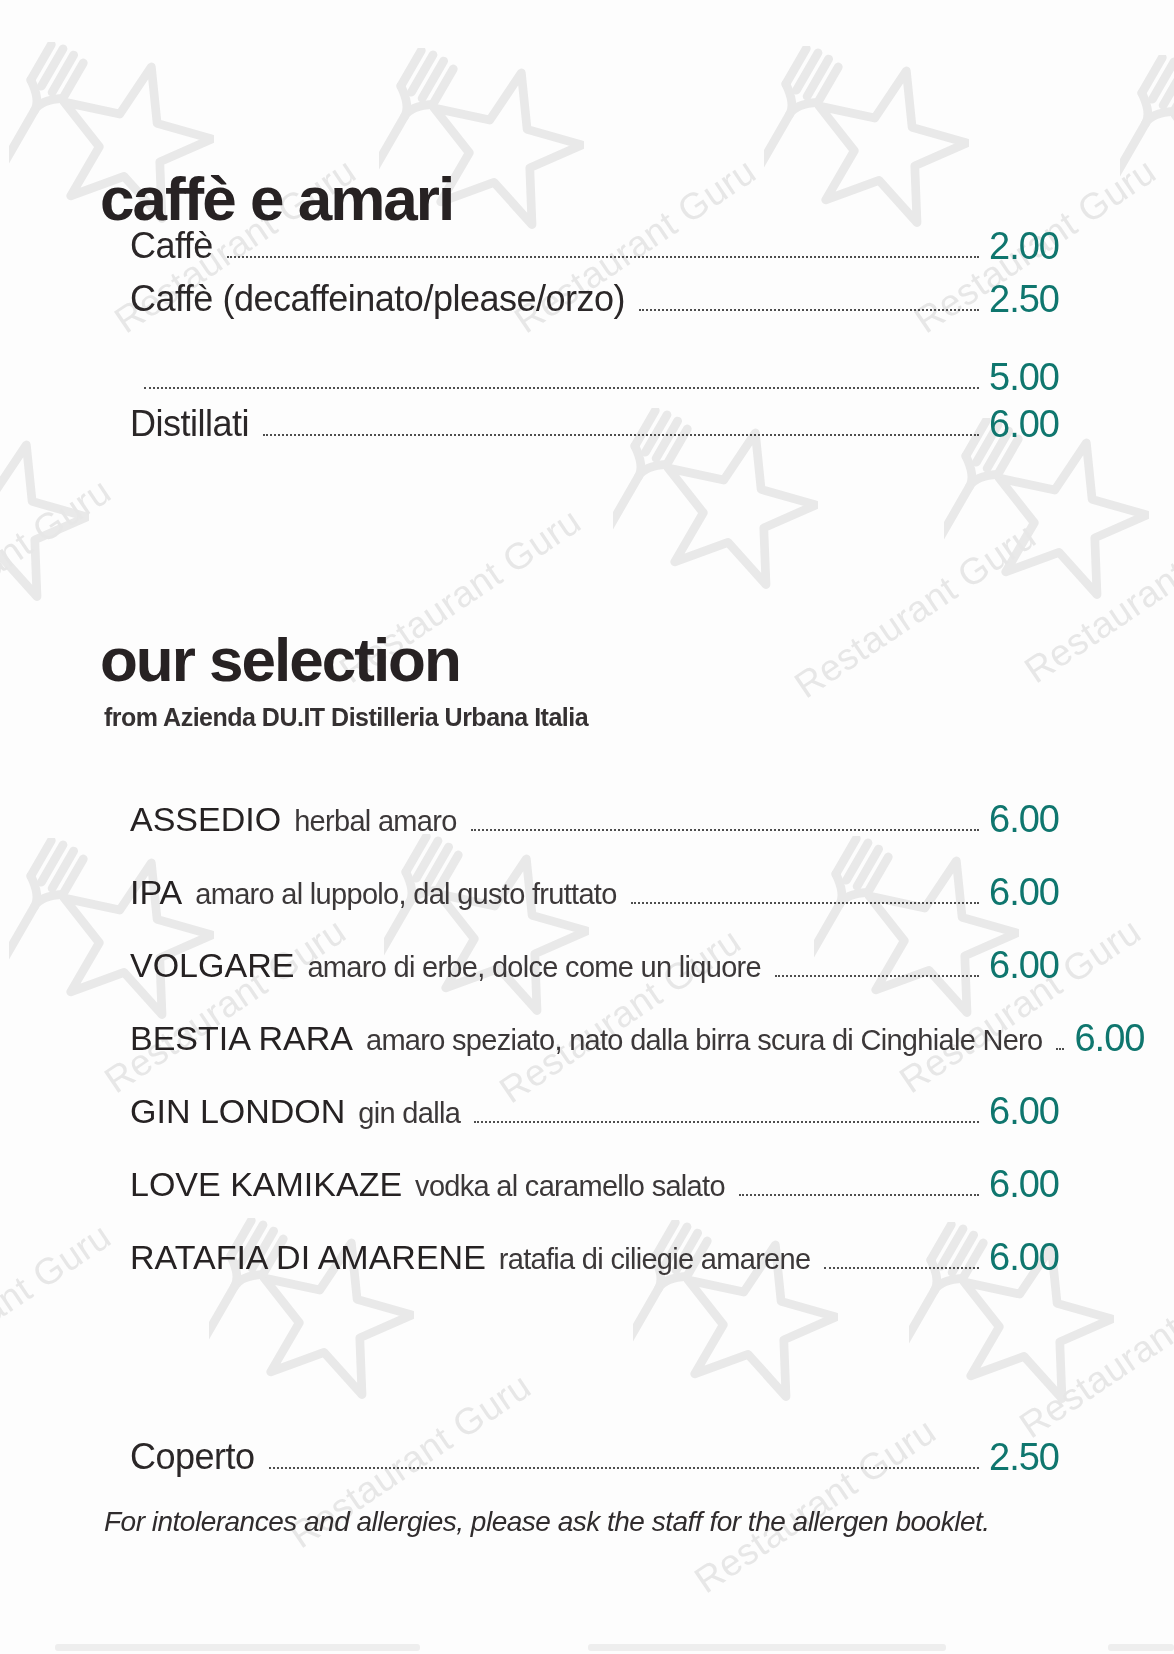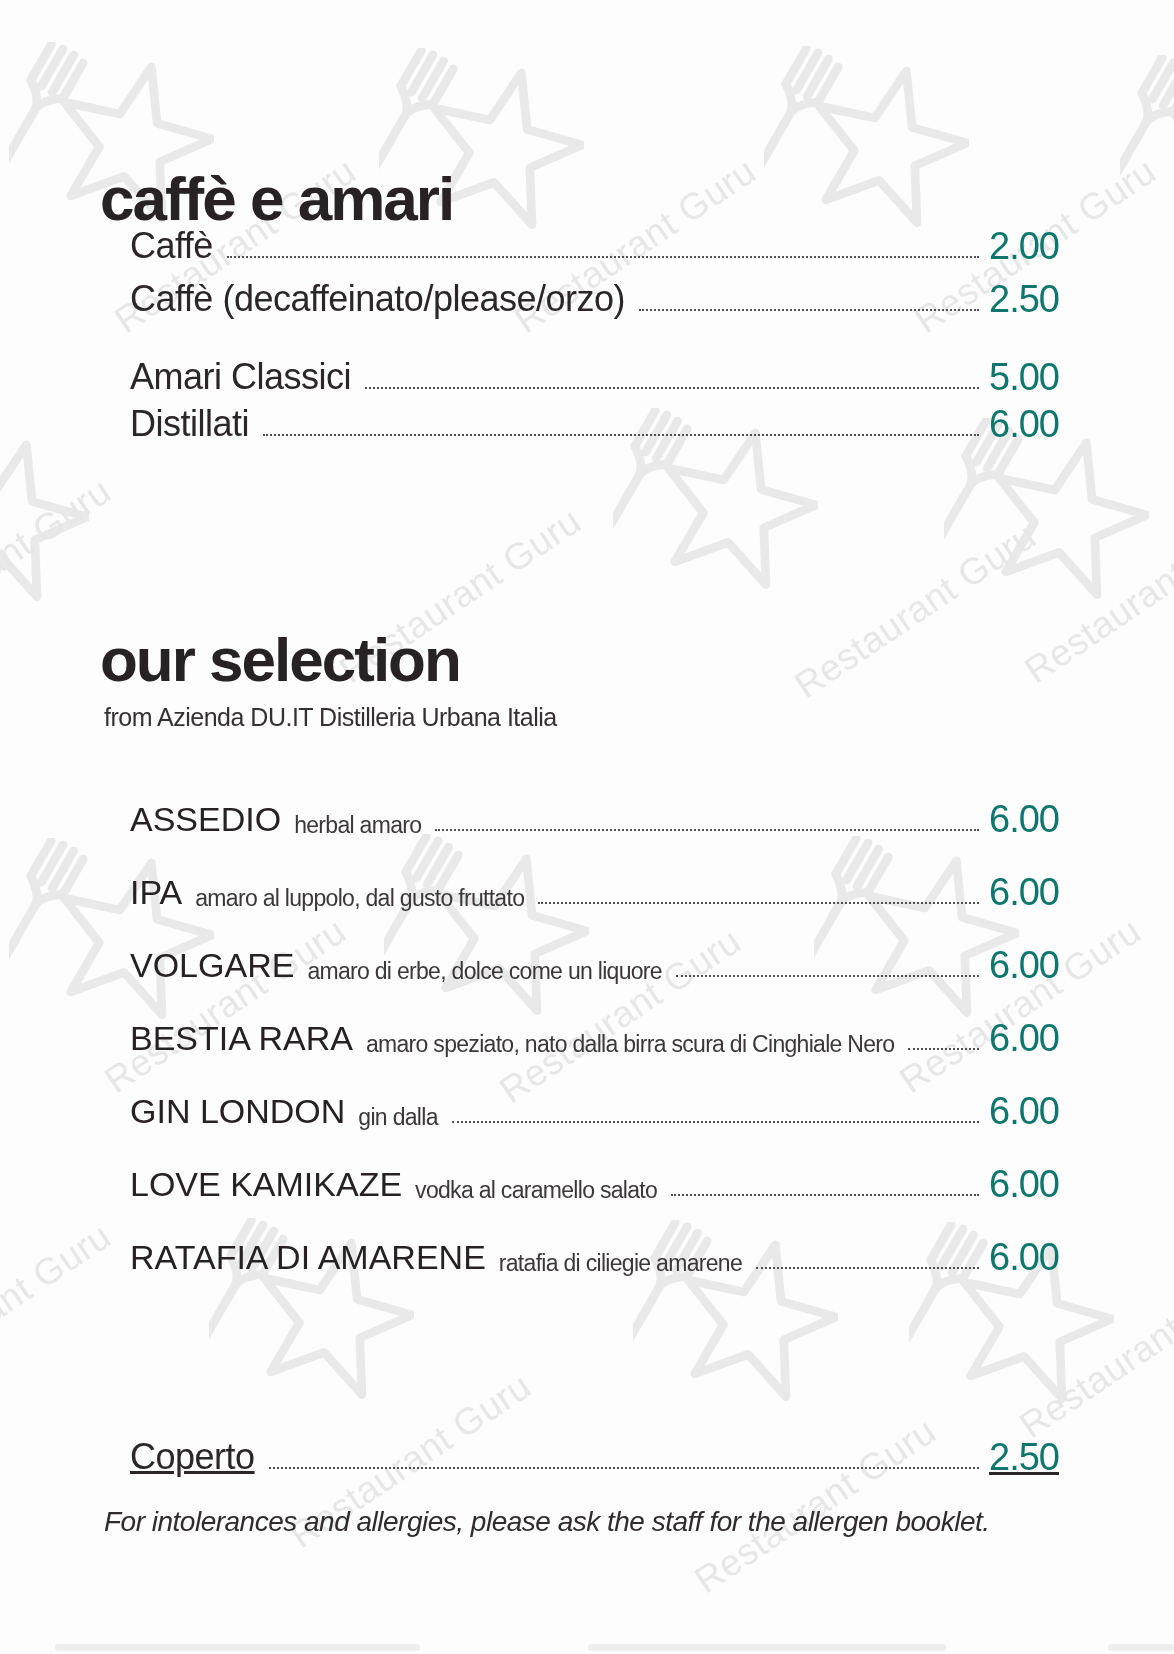--- a/index.html
+++ b/index.html
@@ -19,44 +19,44 @@
   .content{position:absolute;inset:0;z-index:1;}
   .h-title{
     position:absolute;left:100px;margin:0;
     font-size:62px;font-weight:bold;letter-spacing:-2px;
     color:#272223;line-height:1;
   }
   #title-1{top:128px;margin-top:40px;}
   #title-2{top:629px;}
   .subtitle{
     position:absolute;left:104px;top:702px;
-    font-size:25px;font-weight:400;letter-spacing:-.5px;color:#353132;
+    font-size:25px;font-weight:700;letter-spacing:-.5px;color:#353132;
     line-height:1.2;
   }
   .rows{position:absolute;left:104px;right:115px;margin-left:26px;}
   #sec1-rows{top:211px;}
   #sec2-rows{top:765px;}
-  #footer-row{top:1432px;text-decoration:underline;}
+  #footer-row{top:1432px;}
   .row{display:flex;align-items:flex-end;}
   #sec1-rows .row:nth-child(1){height:54px;}
   #sec1-rows .row:nth-child(2){height:53px;}
   #sec1-rows .row:nth-child(3){height:78px;}
   #sec1-rows .row:nth-child(4){height:47px;}
   #sec2-rows .row{height:73px;}
   #footer-row .row{height:44px;}
   .name{
     font-size:36px;font-weight:300;letter-spacing:-.5px;line-height:1.05;
     white-space:nowrap;color:#2b2728;
   }
   .sel-name{
     font-size:34px;font-weight:500;letter-spacing:0;line-height:1.05;
     white-space:nowrap;color:#262223;
   }
   .desc{
-    font-size:23px;font-weight:300;letter-spacing:-.7px;line-height:1.1;
+    font-size:29px;font-weight:300;letter-spacing:-.7px;line-height:1.1;
     white-space:nowrap;color:#3c3839;margin-left:13px;
   }
   .leader{
     flex:1;min-width:8px;border-bottom:2px dotted #4e4e4e;
     margin:0 10px 7px 14px;
   }
   .price{
     font-size:38px;font-weight:300;letter-spacing:-1px;line-height:1;
     color:#0f766e;min-width:62px;text-align:right;white-space:nowrap;
   }
@@ -228,21 +228,20 @@
     <span class="name">Caffè</span>
     <span class="leader"></span>
     <span class="price">2.00</span>
   </div>
         <div class="row">
     <span class="name">Caffè (decaffeinato/please/orzo)</span>
     <span class="leader"></span>
     <span class="price">2.50</span>
   </div>
         <div class="row">
-    <span class="name">Amari Classici</span>
     <span class="leader"></span>
     <span class="price">5.00</span>
   </div>
         <div class="row">
     <span class="name">Distillati</span>
     <span class="leader"></span>
     <span class="price">6.00</span>
   </div>
       </div>
 

